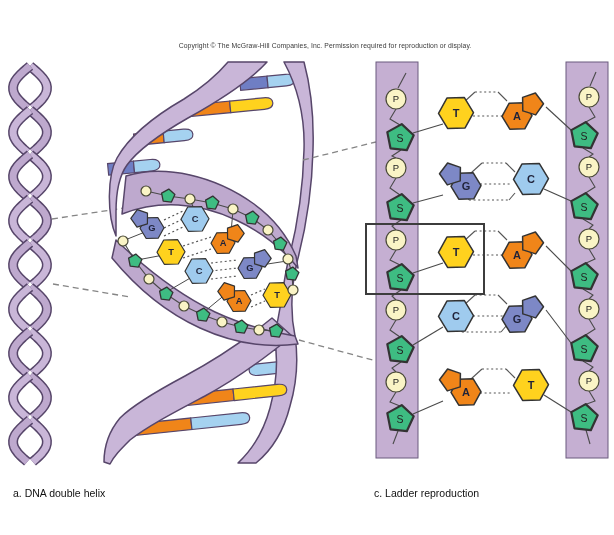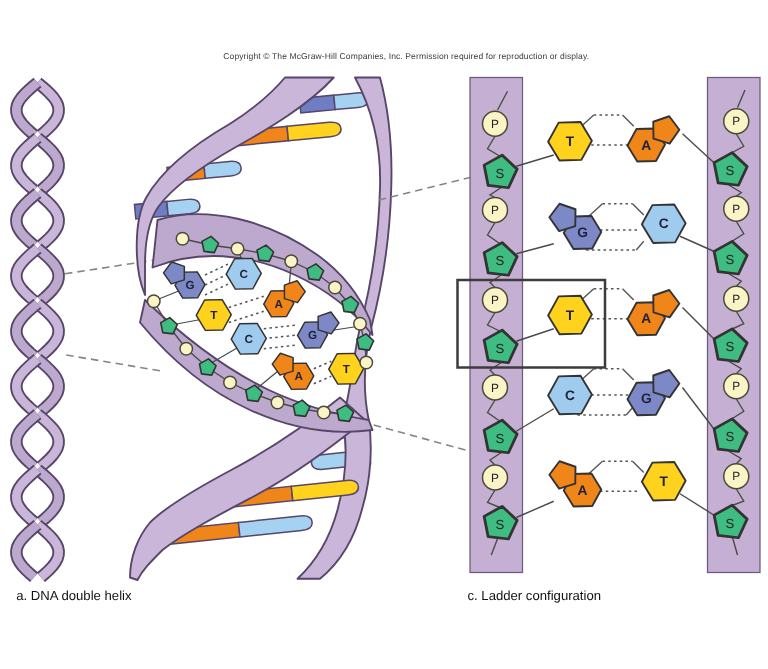--- a/index.html
+++ b/index.html
@@ -1,21 +1,21 @@
 <!DOCTYPE html>
 <html><head>
 <meta charset="utf-8">
 <style>
   html,body{margin:0;padding:0;background:#fff;}
   .fig{position:relative;width:614px;height:535px;background:#fff;overflow:hidden;
        font-family:"Liberation Sans",sans-serif;}
   .fig svg{position:absolute;left:0;top:0;}
   .copyright{position:absolute;left:150px;top:42px;width:350px;text-align:center;
              font-size:6.8px;color:#3a3a3a;letter-spacing:0.1px;}
-  .cap{position:absolute;top:471px;font-size:10.5px;color:#111;white-space:nowrap;}
+  .cap{position:absolute;top:487px;font-size:10.5px;color:#111;white-space:nowrap;}
   .cap-a{left:13px;} .cap-b{left:119px;} .cap-c{left:374px;}
   text{font-family:"Liberation Sans",sans-serif;}
 </style>
 </head>
 <body>
 
 <div class="fig">
   <div class="copyright">Copyright © The McGraw-Hill Companies, Inc. Permission required for reproduction or display.</div>
   <svg id="art" width="614" height="535" viewBox="0 0 614 535">
     <g id="g-helix-a">
@@ -289,14 +289,14 @@
         <circle cx="589" cy="381" r="10" fill="#FAF4C6" stroke="#4A4A38" stroke-width="1.2"></circle>
         <text x="589" y="384.4" font-size="9.5" font-weight="400" fill="#222222" text-anchor="middle">P</text>
         <polygon points="585.7,404.1 597.7,415.3 590.8,430.2 574.5,428.3 571.3,412.1" fill="#3EBC82" stroke="#333333" stroke-width="2.2" stroke-linejoin="round"></polygon>
         <text x="584" y="422" font-size="10.5" font-weight="400" fill="#222222" text-anchor="middle">S</text>
       </g>
     <g id="g-box">
         <rect x="366" y="224" width="118" height="70" fill="none" stroke="#3C3C3C" stroke-width="2"></rect>
       </g>
   </svg>
   <div class="cap cap-a">a. DNA double helix</div>
-  <div class="cap cap-c">c. Ladder configuration</div>
+  <div class="cap cap-c">c. Ladder reproduction</div>
 </div>
 
 </body></html>

